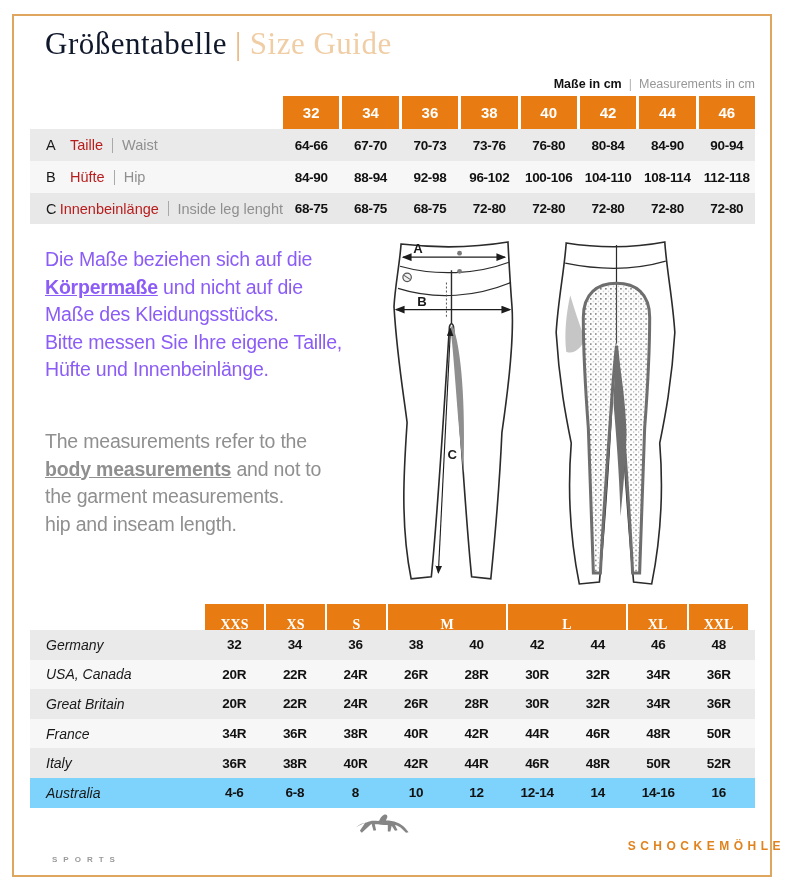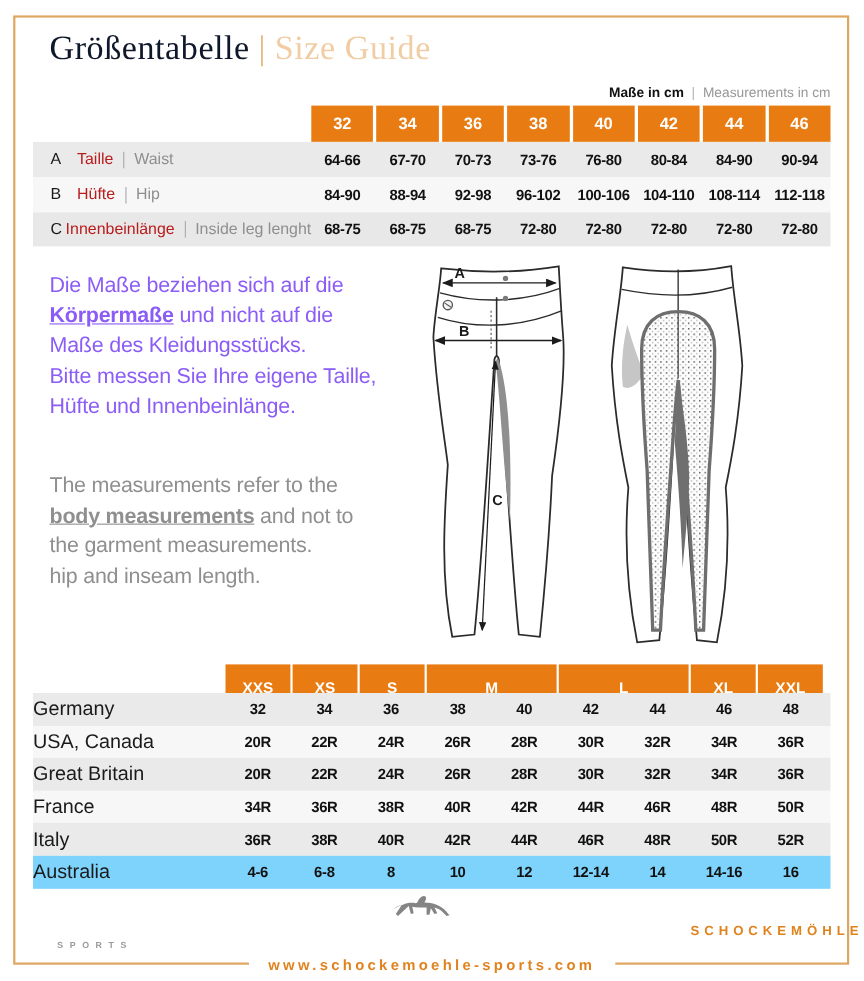--- a/index.html
+++ b/index.html
@@ -40,31 +40,31 @@
   
   .note { position:absolute; left:45px; width:340px; font-size:19.5px; line-height:27.5px; letter-spacing:-.2px; }
   .note-de { top:246px; color:#8b5cf6; }
   .note-en { top:399px; color:#8f8f8f;margin-top:29px; }
   .note b { font-weight:bold;text-decoration:underline; }
   
   .fig-front { position:absolute; left:390px; top:236px; width:128px; height:356px; }
   .fig-back  { position:absolute; left:554px; top:237px; width:126px; height:354px; }
   .fig-label { font-size:13px; font-weight:600; fill:#1a1a1a; font-family:"Liberation Sans",sans-serif; }
   
-  .t2-head { position:absolute; left:205px; top:604px; width:543px; height:42px; display:flex; gap:2px; }
+  .t2-head { position:absolute; left:205px; top:604px; width:543px; height:42px; display:flex; gap:2px;font-family:Liberation Serif, serif; }
   .t2-hcell { background:#e87c12; color:#fff; font-weight:bold; font-size:14px;
     display:flex; align-items:center; justify-content:center; }
   .t2-hcell.w1 { flex:1 1 0; }
   .t2-hcell.w2 { flex:2 2 0; }
   .t2-body { position:absolute; left:30px; top:630px; width:725px; }
   .t2-row { display:flex; align-items:center; height:29.6px; }
   .t2-row:nth-child(odd)  { background:#eaeaea; }
   .t2-row:nth-child(even) { background:#f7f7f7; }
   .t2-row:last-child { background:#7dd3fc; }
-  .t2-label { width:175px; font-size:18px; color:#1a1a1a; white-space:nowrap; }
+  .t2-label { width:175px; padding-left:16px; font-size:14px; color:#1a1a1a; white-space:nowrap;font-style:italic; }
   .t2-vals { width:543px; display:flex; gap:2px; }
   .t2-cell { flex:1 1 0; text-align:center; font-size:13.5px; font-weight:bold; color:#111; letter-spacing:-.3px; }
   
   .logo-horse { position:absolute; left:50%; transform:translateX(-50%); top:812px; width:78px; height:26px; }
   .brand { position:absolute; left:0; width:100%; top:839px; text-align:right;
     color:#e0831f; font-weight:bold; font-size:12px; letter-spacing:4.5px; }
   .brand-sub { position:absolute; left:16px; width:100%; top:855px; text-align:left;
     color:#9a9a9a; font-weight:bold; font-size:8px; letter-spacing:6px;margin-left:36px; }
   .url { position:absolute; left:50%; top:877px; transform:translate(-50%,-50%);
     background:#fff; padding:2px 18px; color:#e0831f; font-weight:bold; font-size:13.5px;
@@ -313,14 +313,13 @@
 
   <svg class="logo-horse" viewBox="0 0 120 40">
     <path fill="#858585" d="M3 24 C8 19 13 17 19 16 C25 13 31 13 37 14 L39 13
       C41 8 45 4 48 4 C51 4 52 6 51 9 L49 13 C55 13 61 14 66 16
       C71 18 76 21 79 25 L84 31 L80 32 L74 26 C71 23 67 21 63 20
       L67 28 L63 29 L58 21 L56 30 L52 30 L52 20 C44 20 38 20 32 19
       L34 28 L30 29 L27 18 L12 32 L9 29 L17 17 C11 19 7 21 3 24 Z"></path>
   </svg>
   <div class="brand">SCHOCKEMÖHLE</div>
   <div class="brand-sub">SPORTS</div>
-  <a class="url" href="#">www.schockemoehle-sports.com</a>
 </div>
 
 </body></html>

